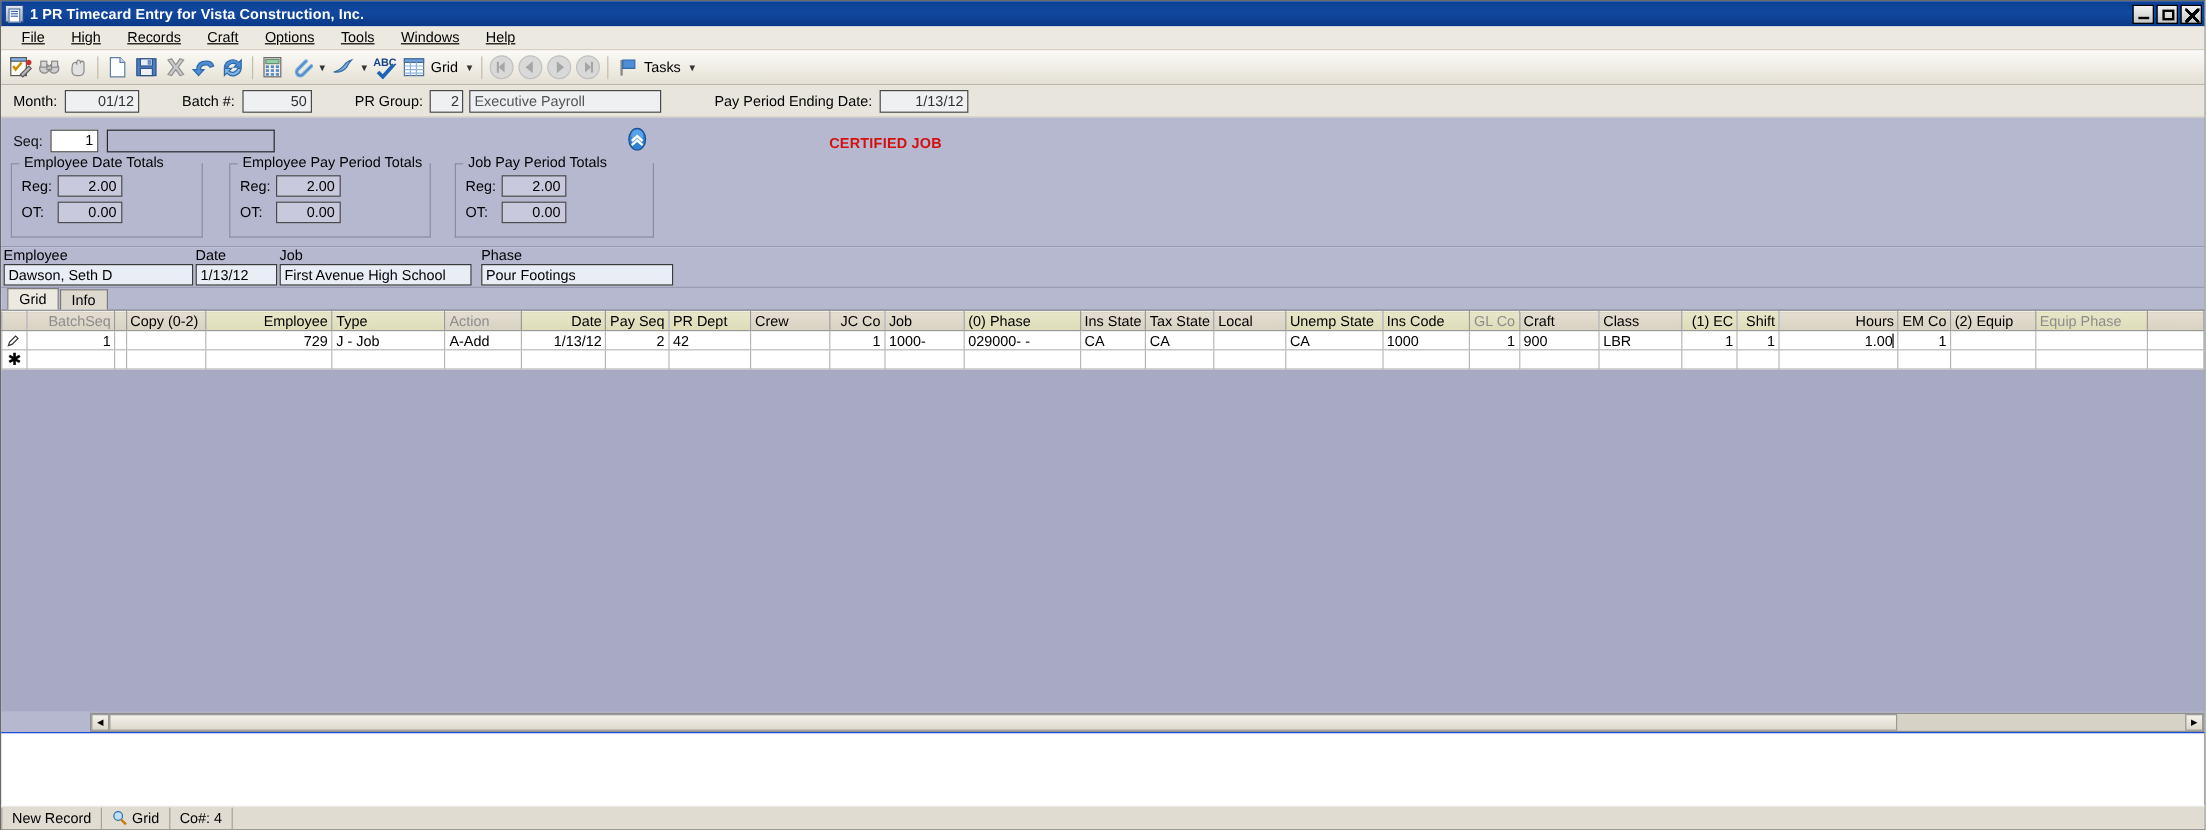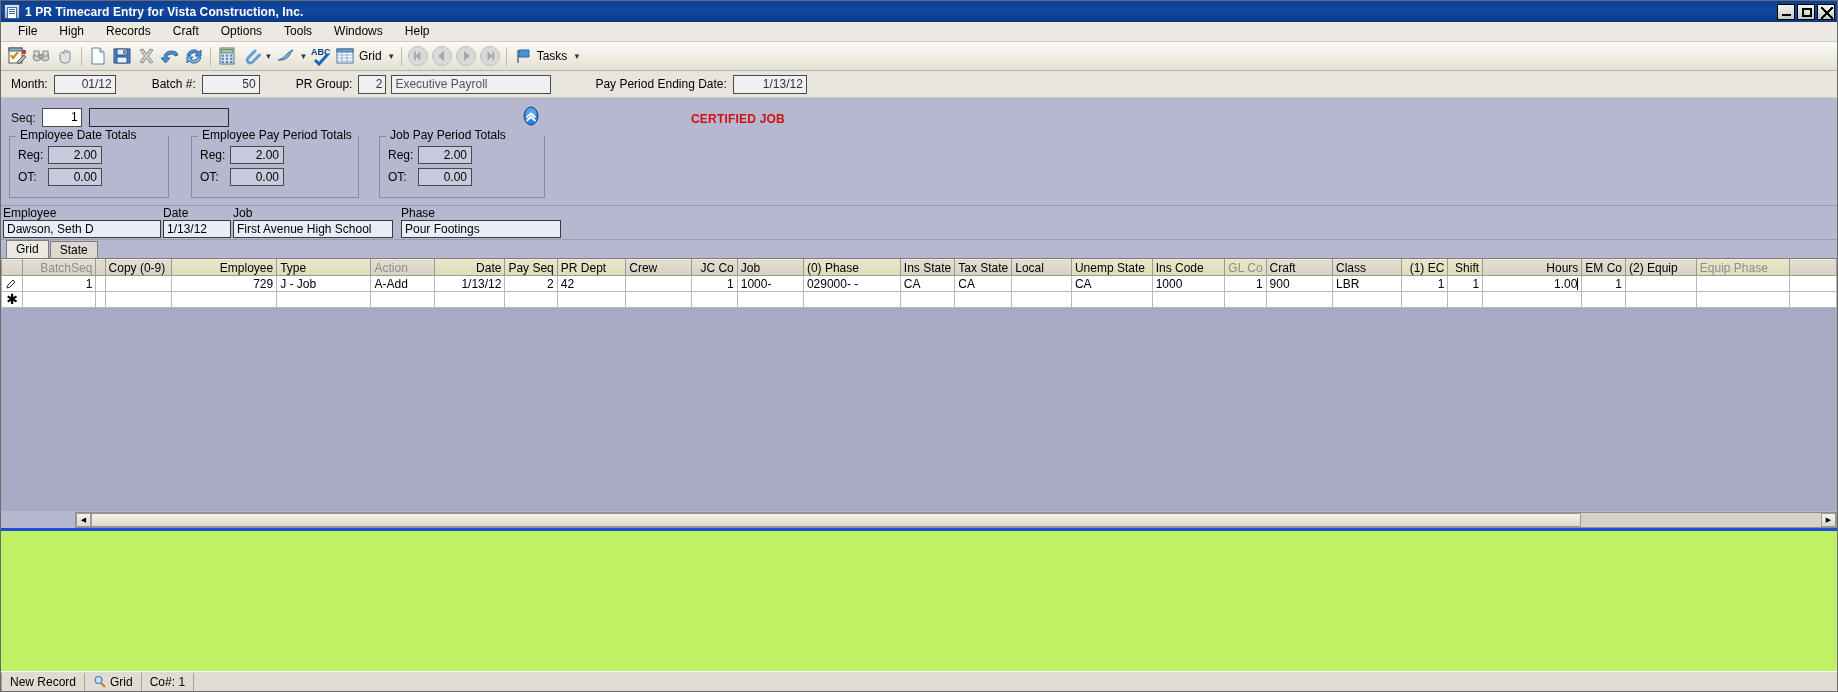--- a/index.html
+++ b/index.html
@@ -8,21 +8,21 @@
     width: 1838px; height: 692px;
     overflow: hidden;
     background: #d6d2c6;
     font-family: "Liberation Sans", sans-serif;
     font-size: 12px;
     color: #000;
   }
   #app {
     position: relative;
     width: 1838px; height: 692px;
-    background: #bef264;
+    background: #ffffff;
     border: 1px solid #6a6a6a;
   }
 
   
   .titlebar {
     height: 21px;
     background: linear-gradient(to bottom, #0b3f96 0%, #12489f 45%, #0a3886 100%);
     display: flex; align-items: center;
     padding: 0 2px 0 3px;
     color: #fff;
@@ -67,21 +67,21 @@
 
   
   .menubar {
     height: 20px;
     background: #ece9e1;
     border-bottom: 1px solid #cfcabb;
     display: flex; align-items: center;
     padding-left: 6px;
   }
   .menu-item {
-    padding: 2px 11px; font-size: 12px; line-height: 15px; cursor: default;
+    padding: 2px 11px; font-size: 12px; line-height: 15px; cursor: default; text-decoration: underline;
   }
 
   
   .toolbar {
     height: 29px;
     background: linear-gradient(to bottom, #fbfaf7 0%, #efece3 55%, #e4e0d5 100%);
     border-bottom: 1px solid #b9b4a6;
     display: flex; align-items: center;
     padding-left: 4px; gap: 0px;
   }
@@ -176,22 +176,22 @@
     height:17px; line-height:16px; font-size:12px;
     padding:0 9px; border:1px solid #7d7d7d; border-bottom:none;
     background:#ddd9cf; margin-right:1px;
   }
   .tab.active { background:#ece9e1; height:18px; line-height:17px; }
 
   
   .gridwrap {
     position:relative;
     background:#a8aac4;
-    height: 272px;
-    border-bottom:3px solid #1d4ed8;
+    height: 352px;
+    border-bottom:1px solid #1d4ed8;
     overflow: hidden;
   }
   table.dg { border-collapse: collapse; table-layout: fixed; background:#fff; }
   table.dg th {
     background: linear-gradient(to bottom,#e3ded0,#d8d2c2);
     border: 1px solid #9a9a9a;
     border-top: 1px solid #f2efe6;
     font-weight: normal;
     font-size: 12px;
     height: 16px;
@@ -545,31 +545,31 @@
       <div class="box">First Avenue High School</div>
     </div>
     <div class="efield" style="left:400px; top:1px; width:160px;">
       <span class="cap">Phase</span>
       <div class="box">Pour Footings</div>
     </div>
   </div>
 
   <div class="tabstrip">
     <div class="tab active">Grid</div>
-    <div class="tab">State</div>
+    <div class="tab">Info</div>
   </div>
 
   <div class="gridwrap">
     <table class="dg" id="datagrid">
       <thead>
           <tr id="grid-head">
             <th class="rowhdr" style="width: 22px;"></th>
             <th class="num gray" style="width: 78px;">BatchSeq</th>
             <th class="splitcol"></th>
-            <th style="width: 68px;">Copy (0-9)</th>
+            <th style="width: 68px;">Copy (0-2)</th>
             <th class="num req" style="width: 120px;">Employee</th>
             <th class="req" style="width: 112px;">Type</th>
             <th class="gray" style="width: 72px;">Action</th>
             <th class="num req" style="width: 78px;">Date</th>
             <th class="num req" style="width: 48px;">Pay Seq</th>
             <th class="req" style="width: 74px;">PR Dept</th>
             <th style="width: 76px;">Crew</th>
             <th class="num" style="width: 48px;">JC Co</th>
             <th style="width: 76px;">Job</th>
             <th class="req" style="width: 110px;">(0) Phase</th>
@@ -678,17 +678,17 @@
     <div class="sb-cell">
       <span>
         <svg width="13" height="13" viewBox="0 0 13 13">
           <circle cx="5.5" cy="5" r="3.6" fill="#bfe0f5" stroke="#2f6fa8"></circle>
           <line x1="8" y1="8" x2="12" y2="12" stroke="#c87a14" stroke-width="2"></line>
         </svg>
       </span>
       <span>Grid</span>
     </div>
     <div class="sb-cell">
-      <span>Co#: 1</span>
+      <span>Co#: 4</span>
     </div>
   </div>
 
 </div>
 
 </body></html>

